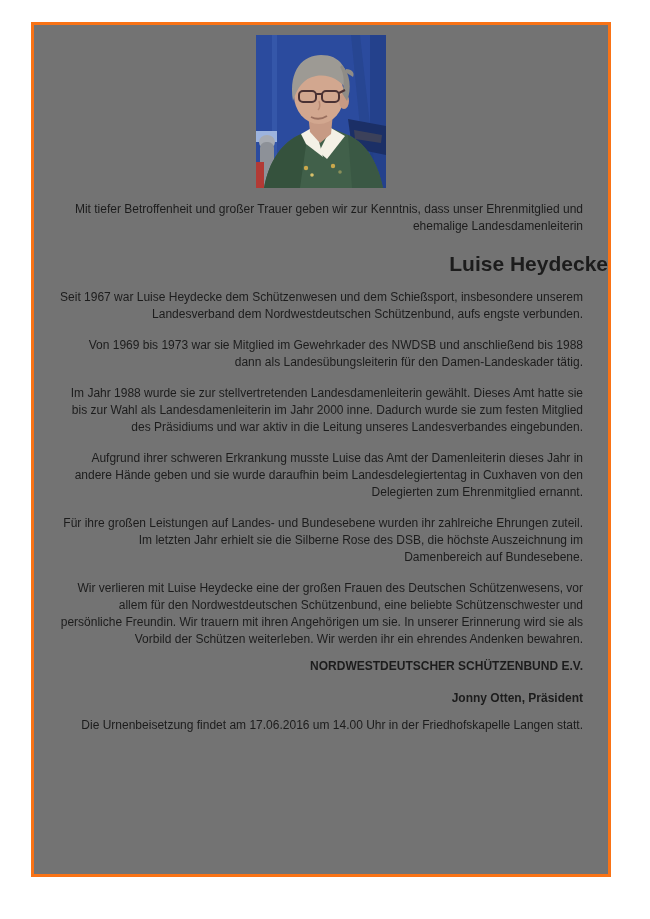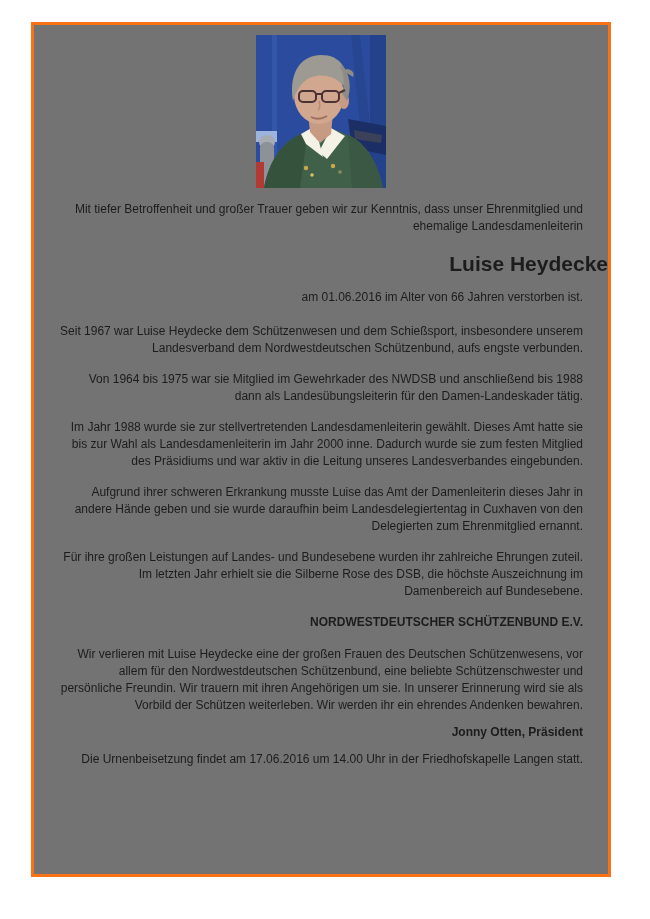--- a/index.html
+++ b/index.html
@@ -104,27 +104,26 @@
       <circle cx="56" cy="140" r="1.8" fill="#d8c06a"></circle>
       <circle cx="77" cy="131" r="2.2" fill="#caa84c"></circle>
       <circle cx="84" cy="137" r="1.8" fill="#8a8f5a"></circle>
     </svg>
   </span>
 
   <p class="txt intro">Mit tiefer Betroffenheit und großer Trauer geben wir zur Kenntnis, dass unser Ehrenmitglied und ehemalige Landesdamenleiterin</p>
 
   <div class="name">Luise Heydecke</div>
 
-  <p class="txt date-line">am 01.06.2016 im Alter von 66 Jahren verstorben ist.</p>
 
   <p class="txt">Seit 1967 war Luise Heydecke dem Schützenwesen und dem Schießsport, insbesondere unserem Landesverband dem Nordwestdeutschen Schützenbund, aufs engste verbunden.</p>
-  <p class="txt">Von 1964 bis 1975 war sie Mitglied im Gewehrkader des NWDSB und anschließend bis 1988 dann als Landesübungsleiterin für den Damen-Landeskader tätig.</p>
+  <p class="txt">Von 1969 bis 1973 war sie Mitglied im Gewehrkader des NWDSB und anschließend bis 1988 dann als Landesübungsleiterin für den Damen-Landeskader tätig.</p>
   <p class="txt">Im Jahr 1988 wurde sie zur stellvertretenden Landesdamenleiterin gewählt. Dieses Amt hatte sie bis zur Wahl als Landesdamenleiterin im Jahr 2000 inne. Dadurch wurde sie zum festen Mitglied des Präsidiums und war aktiv in die Leitung unseres Landesverbandes eingebunden.</p>
   <p class="txt">Aufgrund ihrer schweren Erkrankung musste Luise das Amt der Damenleiterin dieses Jahr in andere Hände geben und sie wurde daraufhin beim Landesdelegiertentag in Cuxhaven von den Delegierten zum Ehrenmitglied ernannt.</p>
   <p class="txt">Für ihre großen Leistungen auf Landes- und Bundesebene wurden ihr zahlreiche Ehrungen zuteil. Im letzten Jahr erhielt sie die Silberne Rose des DSB, die höchste Auszeichnung im Damenbereich auf Bundesebene.</p>
+  <p class="txt last-para">Wir verlieren mit Luise Heydecke eine der großen Frauen des Deutschen Schützenwesens, vor allem für den Nordwestdeutschen Schützenbund, eine beliebte Schützenschwester und persönliche Freundin. Wir trauern mit ihren Angehörigen um sie. In unserer Erinnerung wird sie als Vorbild der Schützen weiterleben. Wir werden ihr ein ehrendes Andenken bewahren.</p>
+
   <p class="txt bold org-line">NORDWESTDEUTSCHER SCHÜTZENBUND E.V.</p>
-
-  <p class="txt last-para">Wir verlieren mit Luise Heydecke eine der großen Frauen des Deutschen Schützenwesens, vor allem für den Nordwestdeutschen Schützenbund, eine beliebte Schützenschwester und persönliche Freundin. Wir trauern mit ihren Angehörigen um sie. In unserer Erinnerung wird sie als Vorbild der Schützen weiterleben. Wir werden ihr ein ehrendes Andenken bewahren.</p>
   <p class="txt bold sig-line">Jonny Otten, Präsident</p>
 
   <p class="txt funeral">Die Urnenbeisetzung findet am 17.06.2016 um 14.00 Uhr in der Friedhofskapelle Langen statt.</p>
 
 </div>
 
 </body></html>

